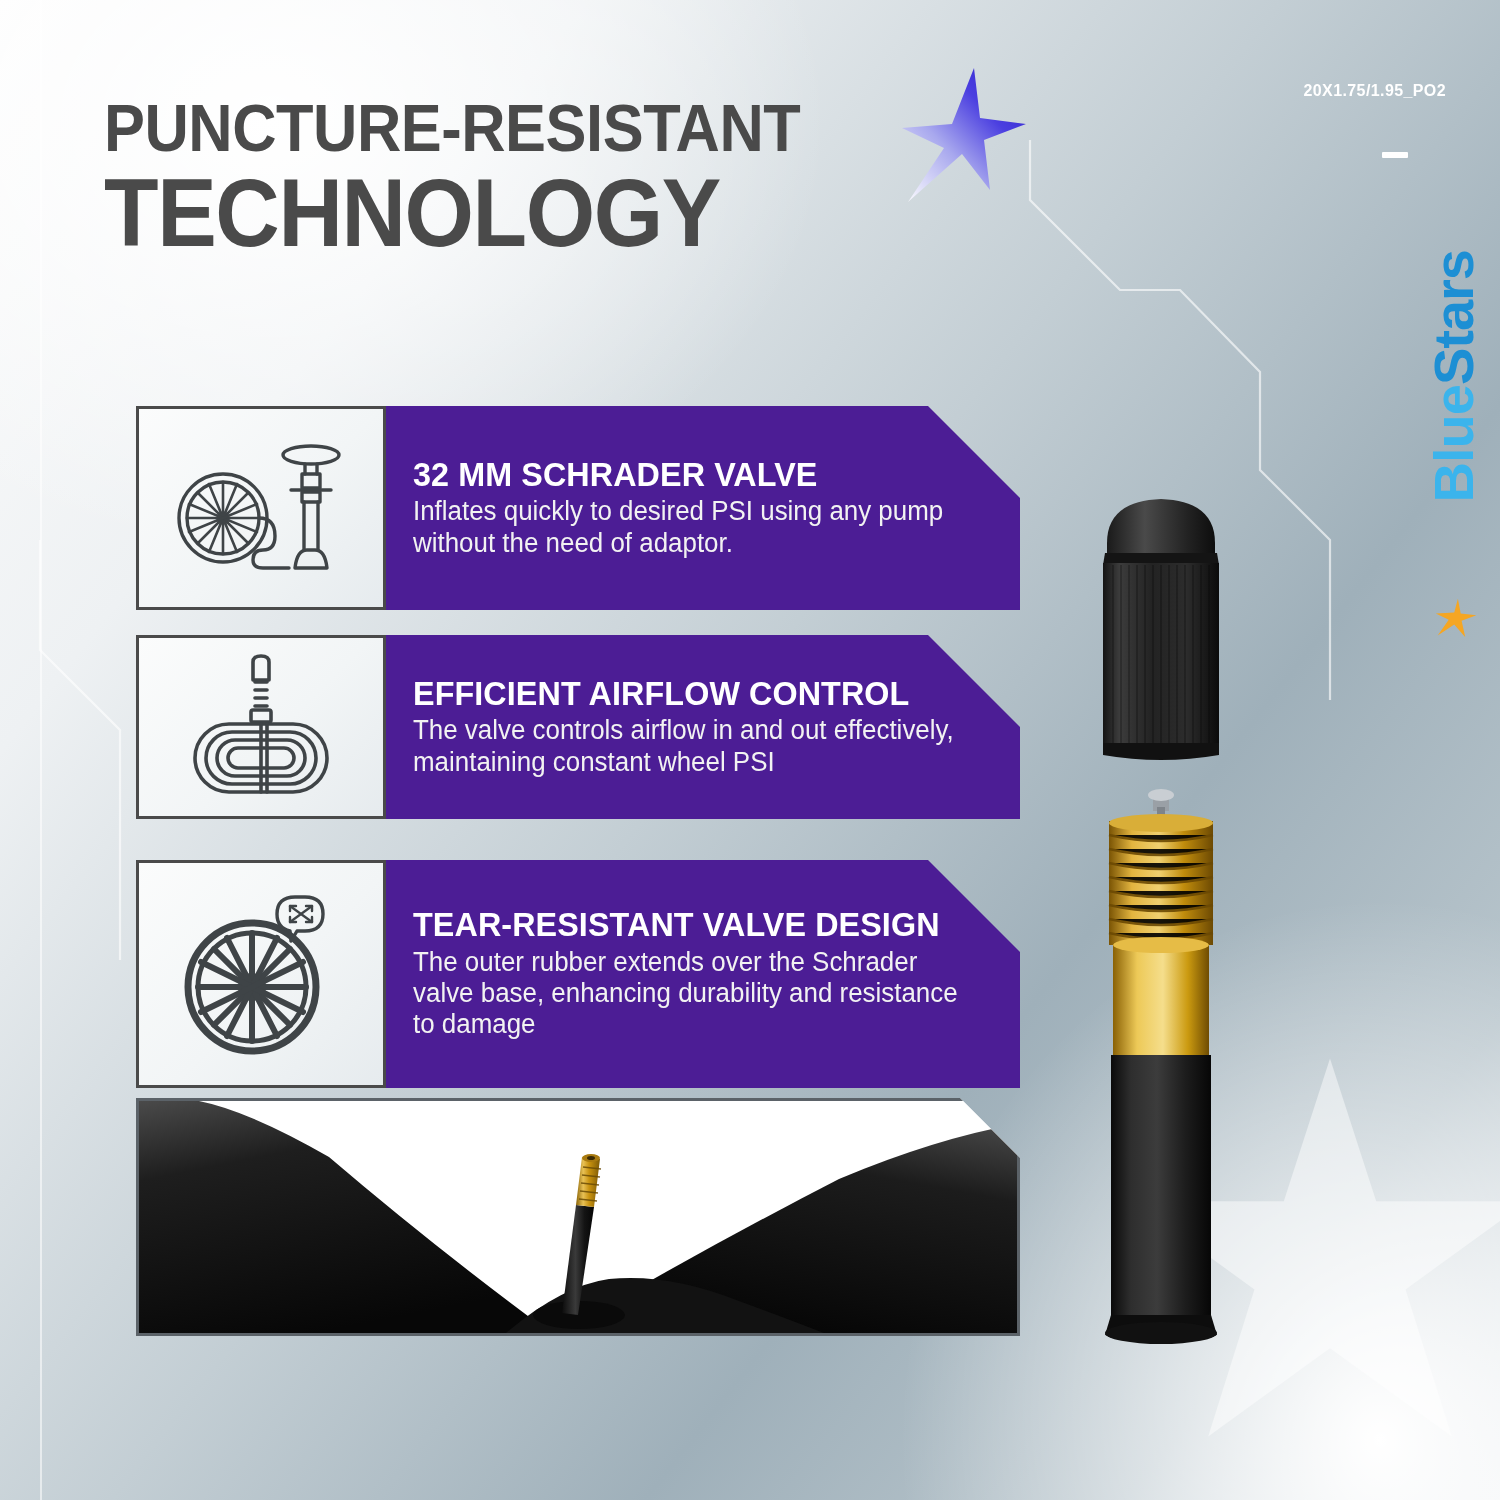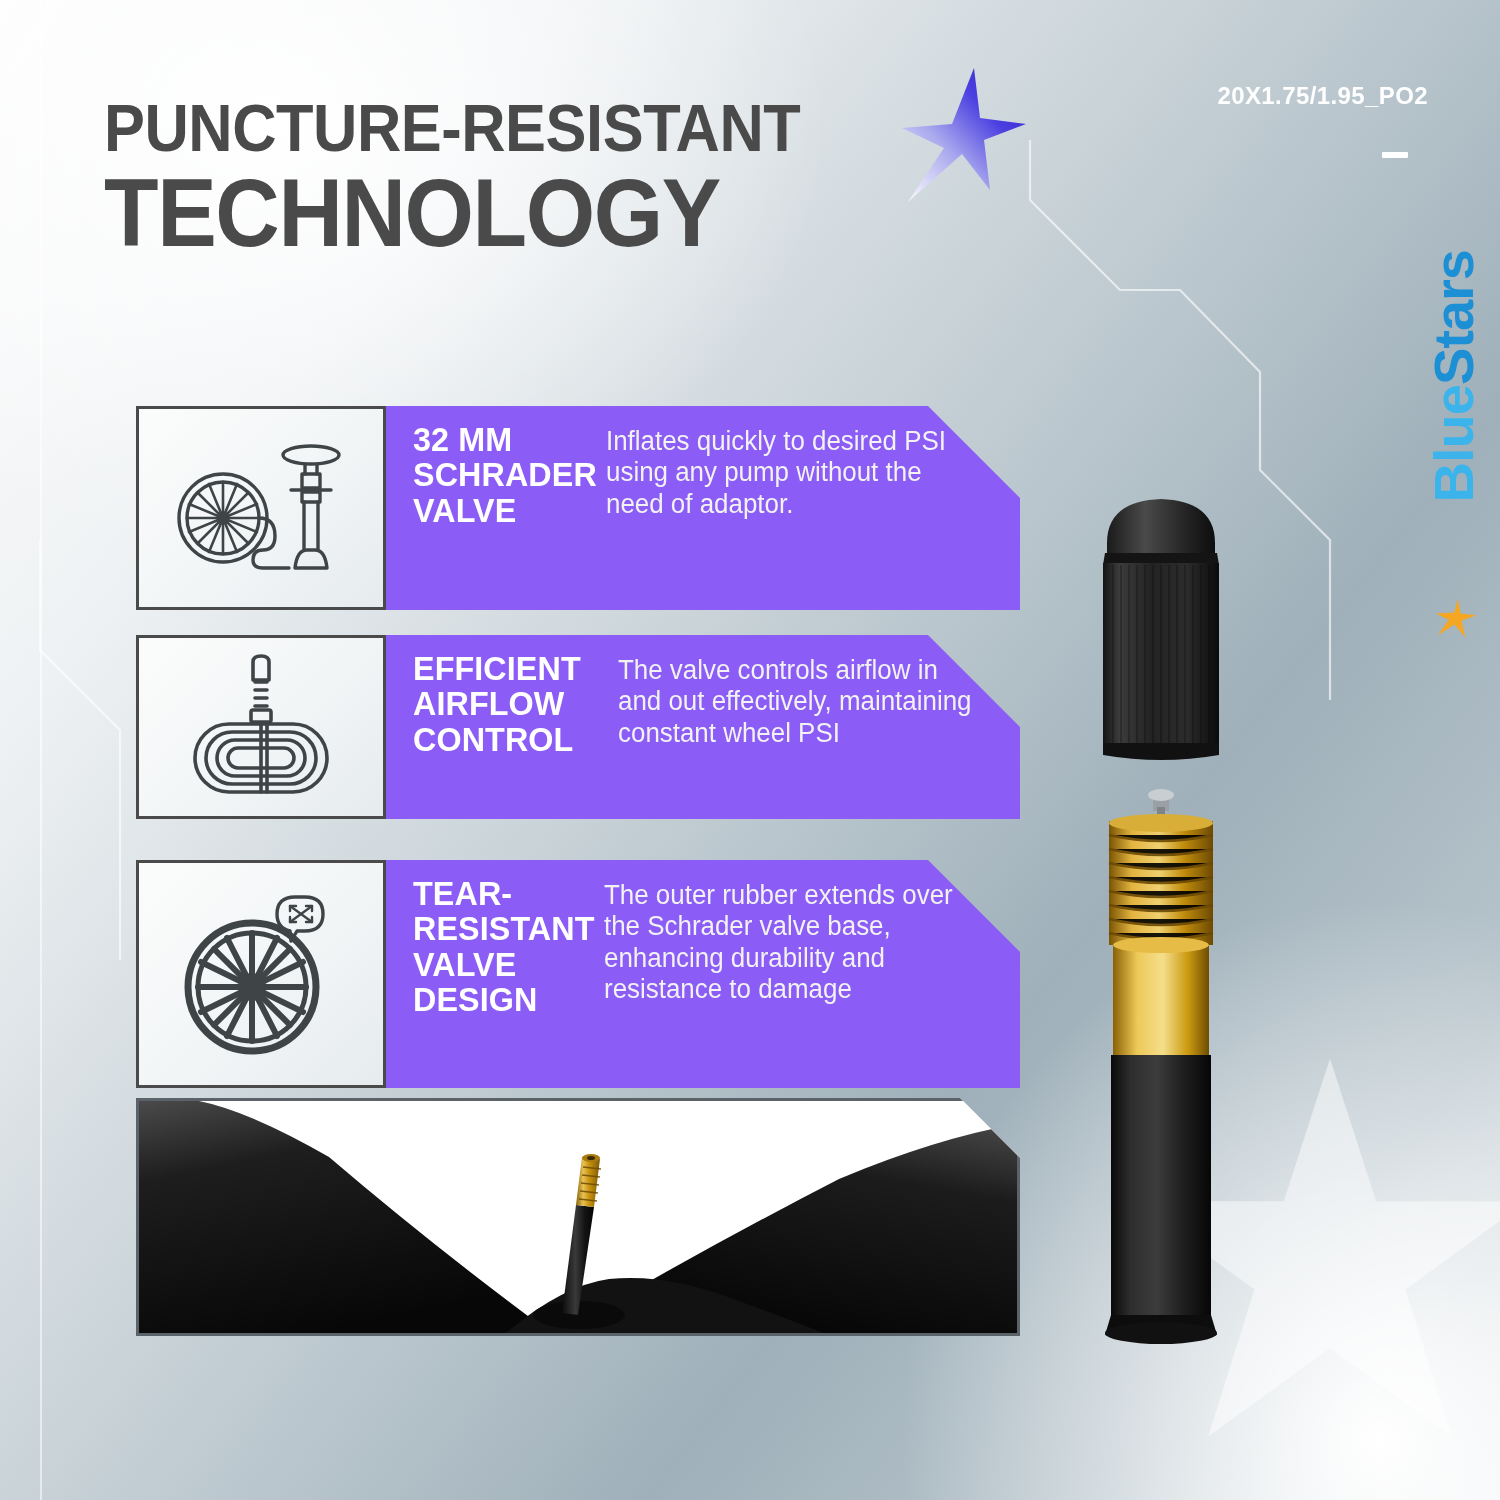--- a/index.html
+++ b/index.html
@@ -25,22 +25,22 @@
     font-size:66px; font-weight:700; color:#4a4a4a; letter-spacing:-.5px;
     line-height:.98; transform:scaleX(.93); transform-origin:left center; white-space:nowrap;
   }
   .title-2 {
     font-size:96px; font-weight:700; color:#4a4a4a; letter-spacing:-1.5px;
     line-height:.96; margin-top:6px; transform:scaleX(.93); transform-origin:left center; white-space:nowrap;
   }
   .star-hero { position:absolute; left:900px; top:62px; width:130px; height:150px; }
 
   .sku {
-    position:absolute; right:72px; top:82px; color:#ffffff;
-    font-size:24px; font-weight:700; letter-spacing:.4px;
+    position:absolute; right:54px; top:82px; color:#ffffff;
+    font-size:16px; font-weight:700; letter-spacing:.4px;
   }
   .dash { position:absolute; right:92px; top:152px; width:26px; height:6px; background:#fff; border-radius:1px; }
 
   
   .brand {
     position:absolute; right:18px; top:250px;
     writing-mode:vertical-rl; transform:rotate(180deg);
     font-size:56px; font-weight:700; letter-spacing:-1px; line-height:1;
     white-space:nowrap;
   }
@@ -51,24 +51,24 @@
   
   .card { position:absolute; left:136px; display:flex; }
   .card .iconbox {
     width:250px; flex:none;
     background:linear-gradient(135deg,#fbfcfc 0%,#f2f5f6 55%,#e6ebee 100%);
     border:3px solid #4a4a4a;
     display:flex; align-items:center; justify-content:center;
     position:relative; z-index:2;
   }
   .card .banner {
-    flex:1; background:#8b5cf6; color:#fff;
+    flex:1; background:#4c1d95; color:#fff;
     padding:16px 30px 16px 28px; margin-left:-1px;
     clip-path:polygon(0 0, calc(100% - 92px) 0, 100% 92px, 100% 100%, 0 100%);
-    display:flex; flex-direction:row; justify-content:center;
+    display:flex; flex-direction:column; justify-content:center;
   }
   .card h3 {
     font-size:34px; font-weight:700; line-height:1.04; letter-spacing:.1px;
     transform:scaleX(.95); transform-origin:left center;
   }
   .card p {
     font-size:27px; font-weight:400; line-height:1.16; color:#f2f2f2;
     margin-top:4px; transform:scaleX(.96); transform-origin:left center;
   }
 

